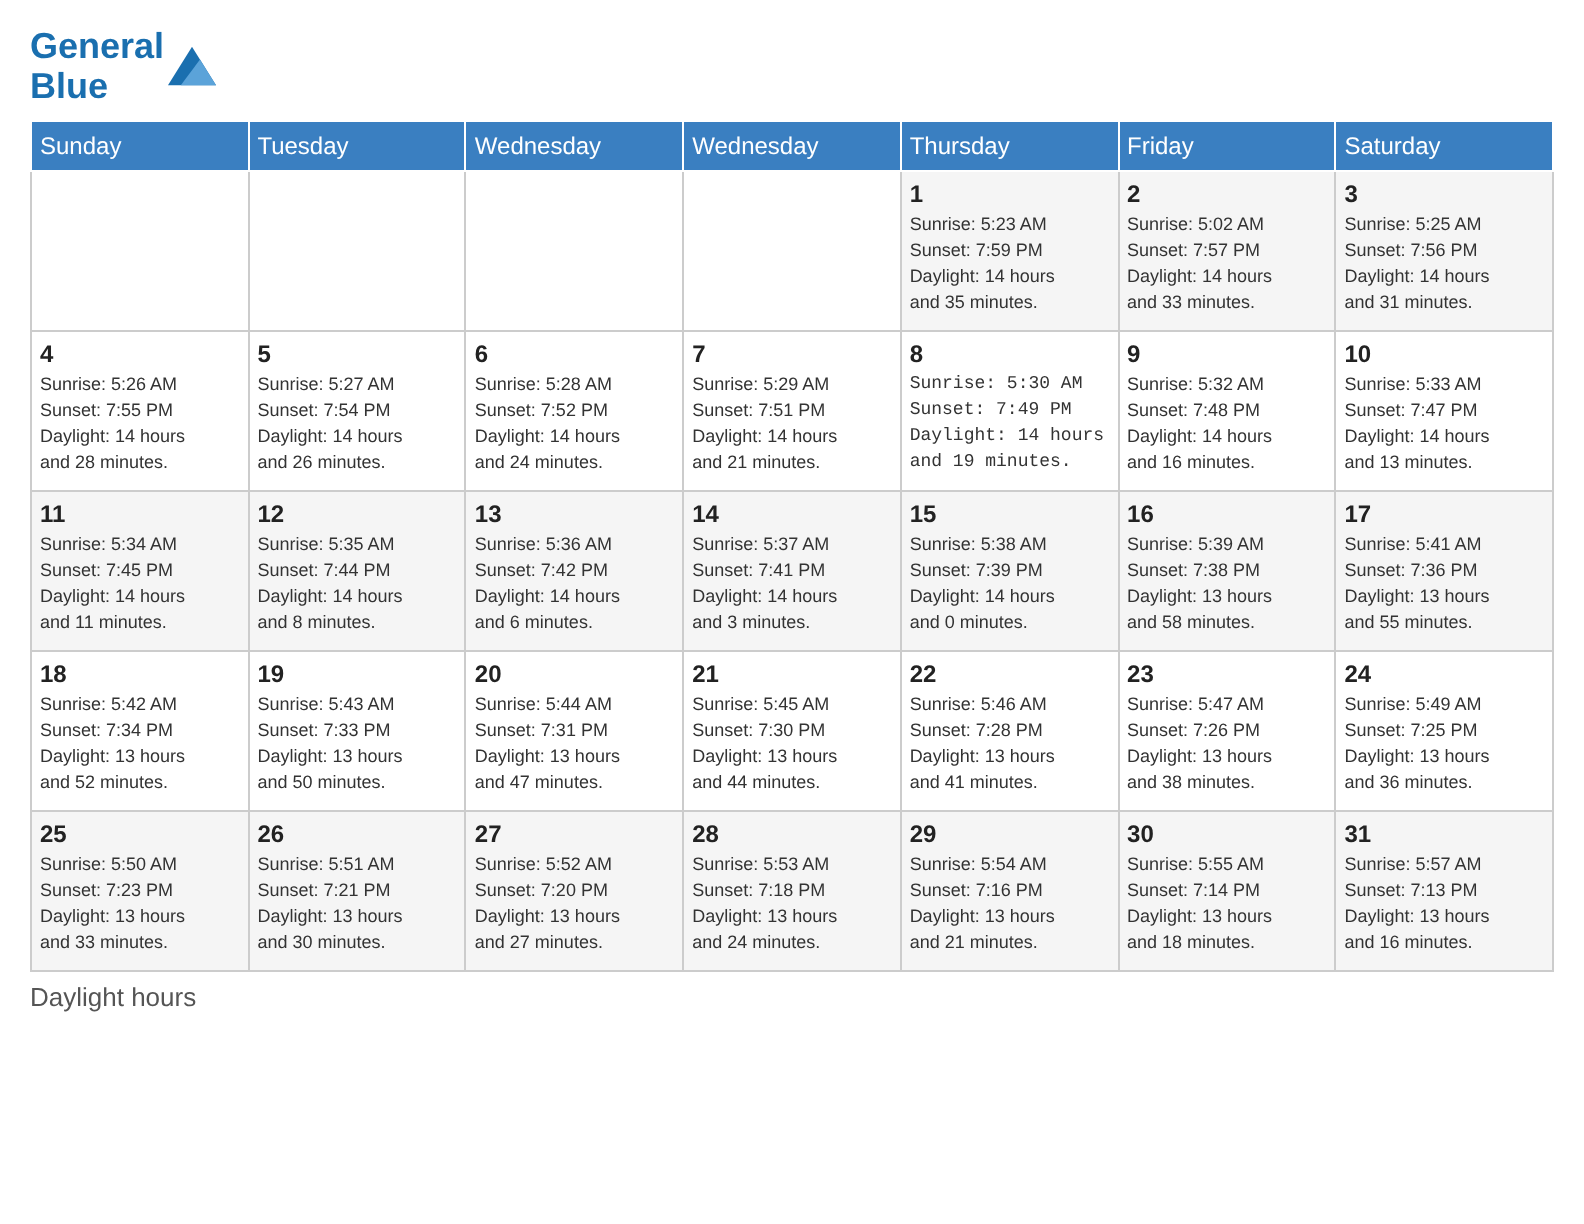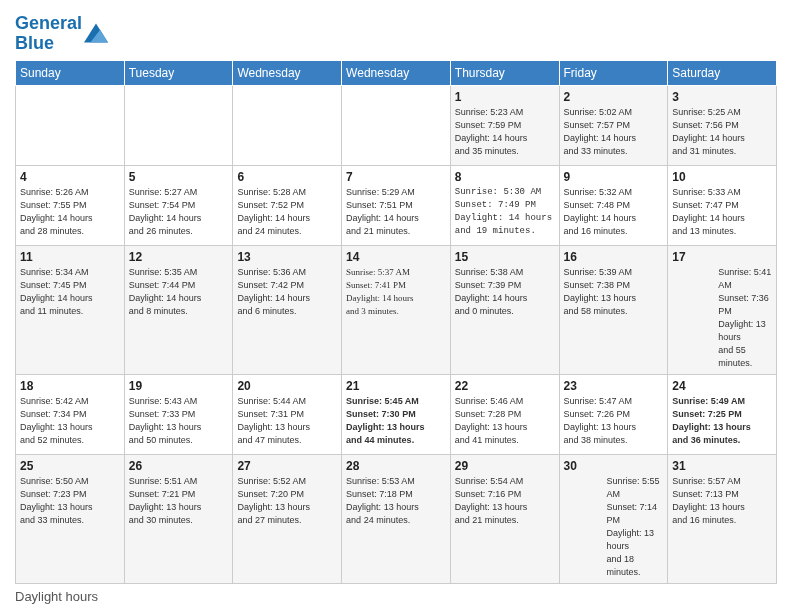--- a/index.html
+++ b/index.html
@@ -223,42 +223,42 @@
         </td>
         <td>
           <span class="day-num">13</span>
           <div class="day-info" style="white-space: pre-line;">Sunrise: 5:36 AM
 Sunset: 7:42 PM
 Daylight: 14 hours
 and 6 minutes.</div>
         </td>
         <td>
           <span class="day-num">14</span>
-          <div class="day-info" style="white-space: pre-line; font-family: Liberation Serif, serif;">Sunrise: 5:37 AM
+          <div class="day-info" style="white-space: pre-line;">Sunrise: 5:37 AM
 Sunset: 7:41 PM
 Daylight: 14 hours
 and 3 minutes.</div>
         </td>
         <td>
           <span class="day-num">15</span>
           <div class="day-info" style="white-space: pre-line;">Sunrise: 5:38 AM
 Sunset: 7:39 PM
 Daylight: 14 hours
 and 0 minutes.</div>
         </td>
         <td>
           <span class="day-num">16</span>
           <div class="day-info" style="white-space: pre-line;">Sunrise: 5:39 AM
 Sunset: 7:38 PM
 Daylight: 13 hours
 and 58 minutes.</div>
         </td>
         <td>
           <span class="day-num">17</span>
-          <div class="day-info" style="white-space: pre-line; margin-left: 46px;">Sunrise: 5:41 AM
+          <div class="day-info" style="white-space: pre-line;">Sunrise: 5:41 AM
 Sunset: 7:36 PM
 Daylight: 13 hours
 and 55 minutes.</div>
         </td>
       </tr>
       <tr>
         <td>
           <span class="day-num">18</span>
           <div class="day-info" style="white-space: pre-line;">Sunrise: 5:42 AM
 Sunset: 7:34 PM
@@ -274,42 +274,42 @@
         </td>
         <td>
           <span class="day-num">20</span>
           <div class="day-info" style="white-space: pre-line;">Sunrise: 5:44 AM
 Sunset: 7:31 PM
 Daylight: 13 hours
 and 47 minutes.</div>
         </td>
         <td>
           <span class="day-num">21</span>
-          <div class="day-info" style="white-space: pre-line; font-weight: bold;">Sunrise: 5:45 AM
+          <div class="day-info" style="white-space: pre-line;">Sunrise: 5:45 AM
 Sunset: 7:30 PM
 Daylight: 13 hours
 and 44 minutes.</div>
         </td>
         <td>
           <span class="day-num">22</span>
           <div class="day-info" style="white-space: pre-line;">Sunrise: 5:46 AM
 Sunset: 7:28 PM
 Daylight: 13 hours
 and 41 minutes.</div>
         </td>
         <td>
           <span class="day-num">23</span>
           <div class="day-info" style="white-space: pre-line;">Sunrise: 5:47 AM
 Sunset: 7:26 PM
 Daylight: 13 hours
 and 38 minutes.</div>
         </td>
         <td>
           <span class="day-num">24</span>
-          <div class="day-info" style="white-space: pre-line; font-weight: bold;">Sunrise: 5:49 AM
+          <div class="day-info" style="white-space: pre-line;">Sunrise: 5:49 AM
 Sunset: 7:25 PM
 Daylight: 13 hours
 and 36 minutes.</div>
         </td>
       </tr>
       <tr>
         <td>
           <span class="day-num">25</span>
           <div class="day-info" style="white-space: pre-line;">Sunrise: 5:50 AM
 Sunset: 7:23 PM
@@ -339,21 +339,21 @@
         </td>
         <td>
           <span class="day-num">29</span>
           <div class="day-info" style="white-space: pre-line;">Sunrise: 5:54 AM
 Sunset: 7:16 PM
 Daylight: 13 hours
 and 21 minutes.</div>
         </td>
         <td>
           <span class="day-num">30</span>
-          <div class="day-info" style="white-space: pre-line; margin-left: 43px;">Sunrise: 5:55 AM
+          <div class="day-info" style="white-space: pre-line;">Sunrise: 5:55 AM
 Sunset: 7:14 PM
 Daylight: 13 hours
 and 18 minutes.</div>
         </td>
         <td>
           <span class="day-num">31</span>
           <div class="day-info" style="white-space: pre-line;">Sunrise: 5:57 AM
 Sunset: 7:13 PM
 Daylight: 13 hours
 and 16 minutes.</div>

